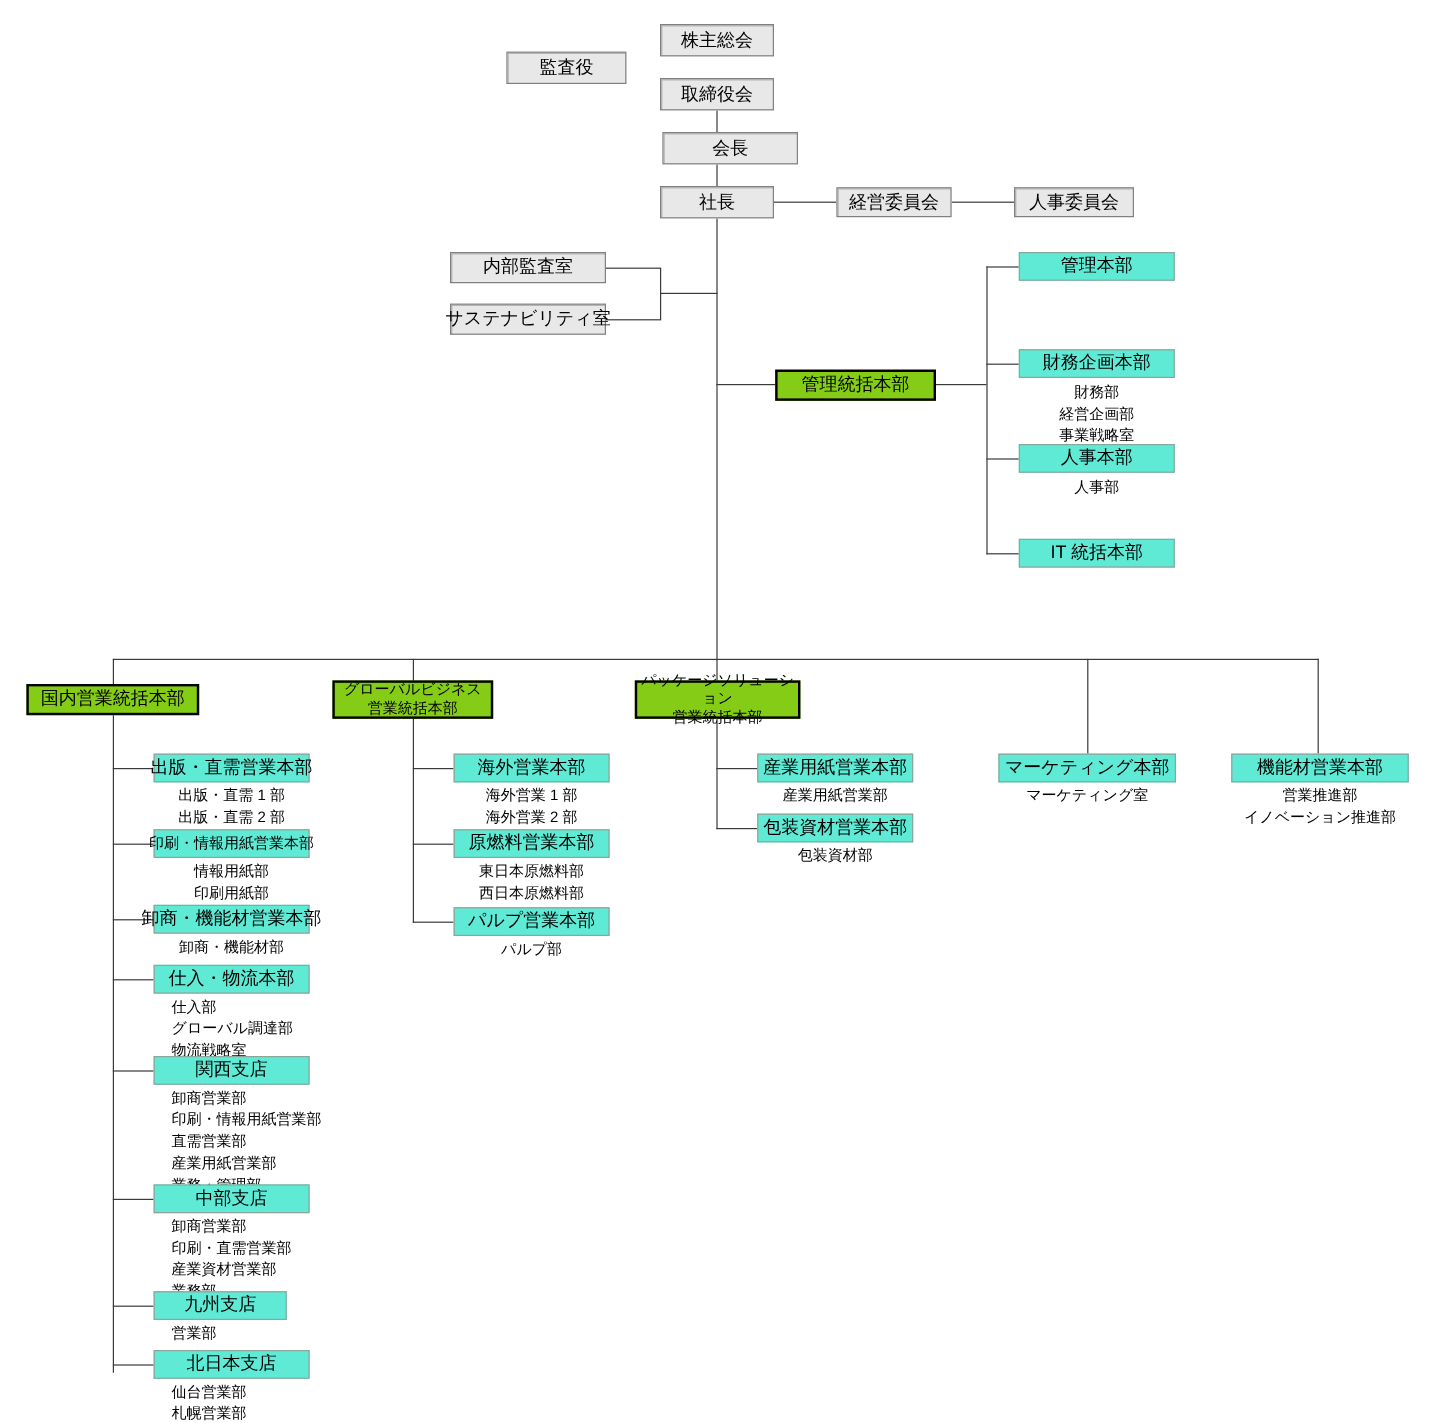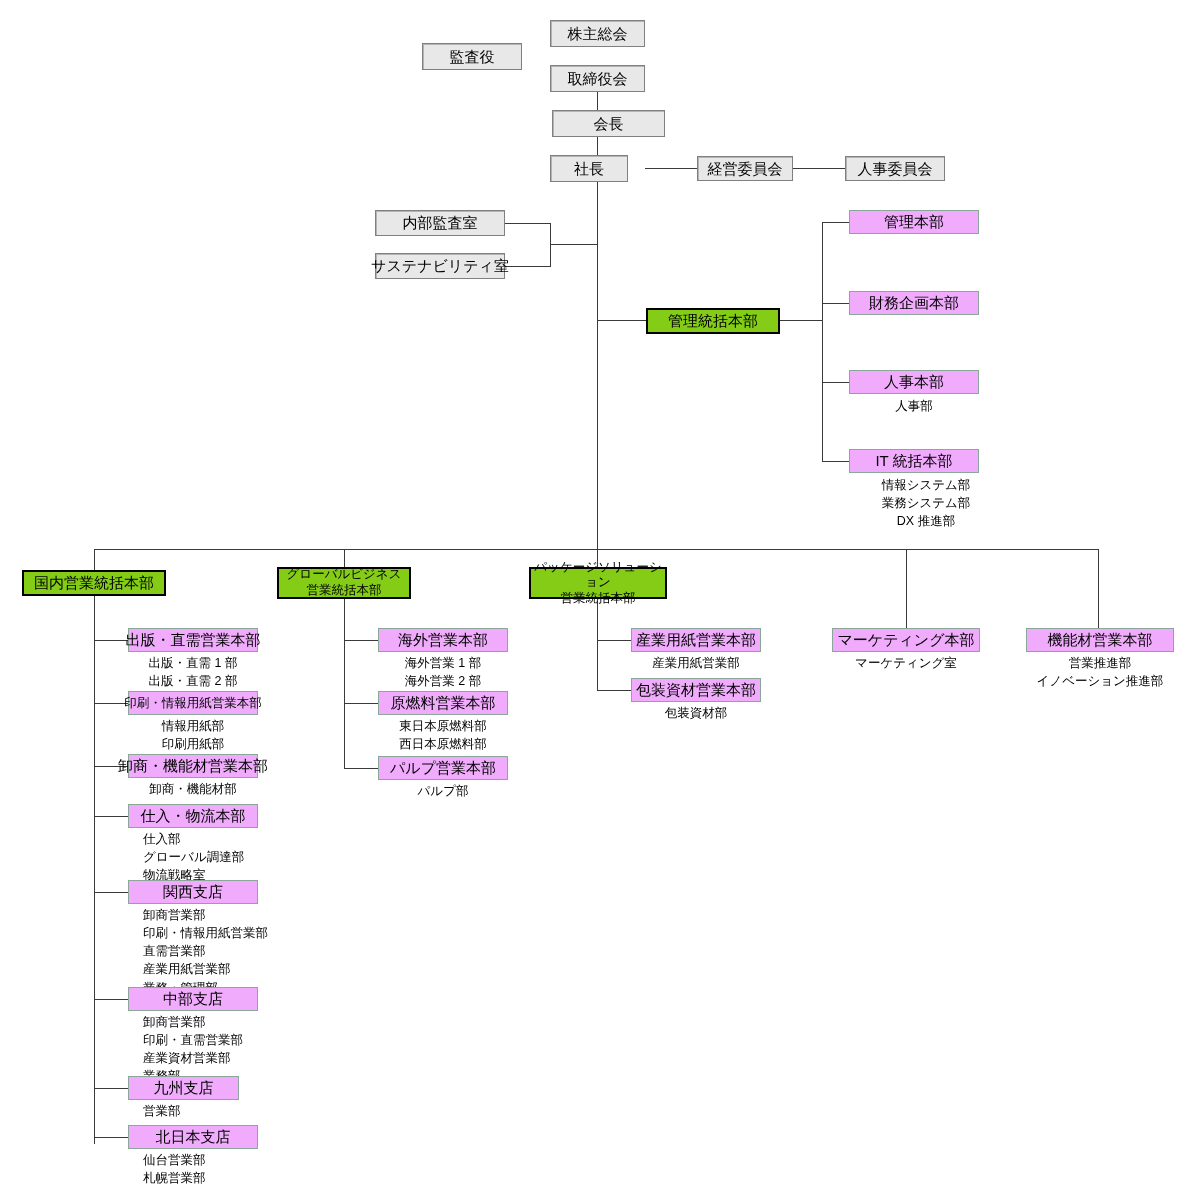--- a/index.html
+++ b/index.html
@@ -28,21 +28,21 @@
     color: #000;
     z-index: 3;
     white-space: nowrap;
   }
   .box.gray {
     background: #e8e8e8;
     border: 1px solid #808080;
     box-shadow: 1px 1px 0 #b4b4b4 inset;
   }
   .box.mint {
-    background: #f0abfc;
+    background: #5eead4;
     border: 1px solid #8aa79a;
   }
   .box.mint-strong {
     background: #84cc16;
     border: 2px solid #000000;
   }
   .box.two-line {
     line-height: 1.25;
     white-space: normal;
   }
@@ -81,21 +81,21 @@
   </div>
 
   <div class="box gray" style="left:550px; top:65px; width:95px; height:27px;">
     <span>取締役会</span>
   </div>
 
   <div class="box gray" style="left:552px; top:110px; width:113px; height:27px;">
     <span>会長</span>
   </div>
 
-  <div class="box gray" style="left:550px; top:155px; width:78px; height:27px;">
+  <div class="box gray" style="left:550px; top:155px; width:95px; height:27px;">
     <span>社長</span>
   </div>
 
   <div class="box gray" style="left:697px; top:156px; width:96px; height:25px;">
     <span>経営委員会</span>
   </div>
 
   <div class="box gray" style="left:845px; top:156px; width:100px; height:25px;">
     <span>人事委員会</span>
   </div>
@@ -128,37 +128,37 @@
 
   <div class="ln h" style="left:822px; top:222px; width:27px;"></div>
   <div class="box mint" style="left:849px; top:210px; width:130px; height:24px;">
     <span>管理本部</span>
   </div>
 
   <div class="ln h" style="left:822px; top:303px; width:27px;"></div>
   <div class="box mint" style="left:849px; top:291px; width:130px; height:24px;">
     <span>財務企画本部</span>
   </div>
+  <div class="deptlist" style="left:849px; top:318px; width:130px;">
+    <div>財務部</div>
+    <div>経営企画部</div>
+    <div>事業戦略室</div>
+  </div>
 
   <div class="ln h" style="left:822px; top:382px; width:27px;"></div>
   <div class="box mint" style="left:849px; top:370px; width:130px; height:24px;">
     <span>人事本部</span>
   </div>
   <div class="deptlist" style="left:849px; top:397px; width:130px;">
     <div>人事部</div>
   </div>
 
   <div class="ln h" style="left:822px; top:461px; width:27px;"></div>
   <div class="box mint" style="left:849px; top:449px; width:130px; height:24px;">
     <span>IT 統括本部</span>
-  </div>
-  <div class="deptlist" style="left:861px; top:476px; width:130px;">
-    <div>情報システム部</div>
-    <div>業務システム部</div>
-    <div>DX 推進部</div>
   </div>
 
   <div class="ln h" style="left:94px; top:549px; width:1005px;"></div>
 
   <div class="ln v" style="left:94px; top:549px; height:21px;"></div>
   <div class="ln v" style="left:344px; top:549px; height:21px;"></div>
   <div class="ln v" style="left:597px; top:549px; height:21px;"></div>
   <div class="ln v" style="left:906px; top:549px; height:79px;"></div>
   <div class="ln v" style="left:1098px; top:549px; height:79px;"></div>
 

